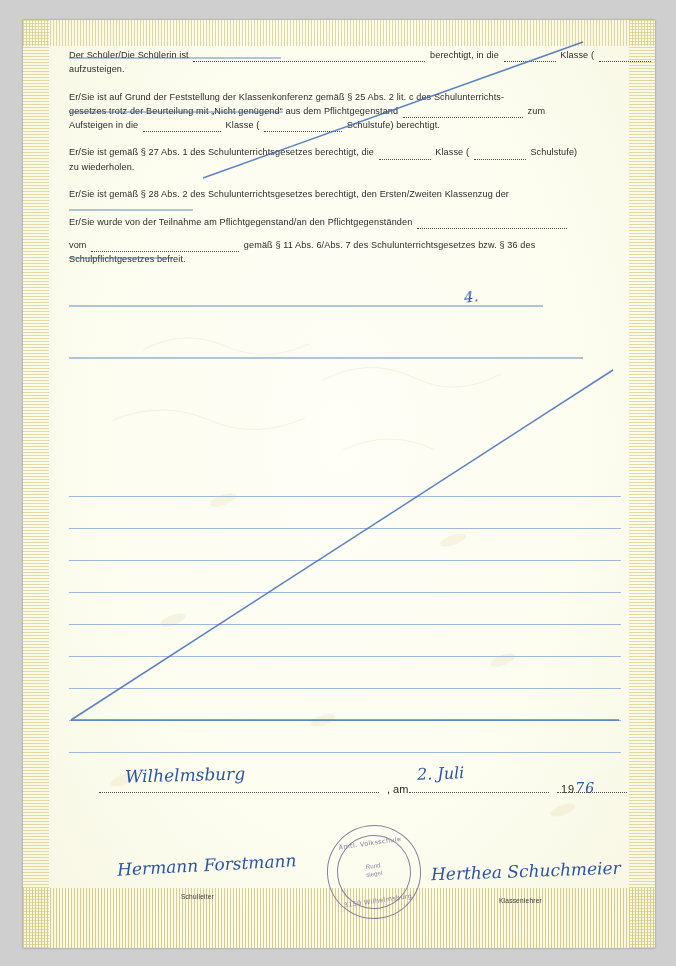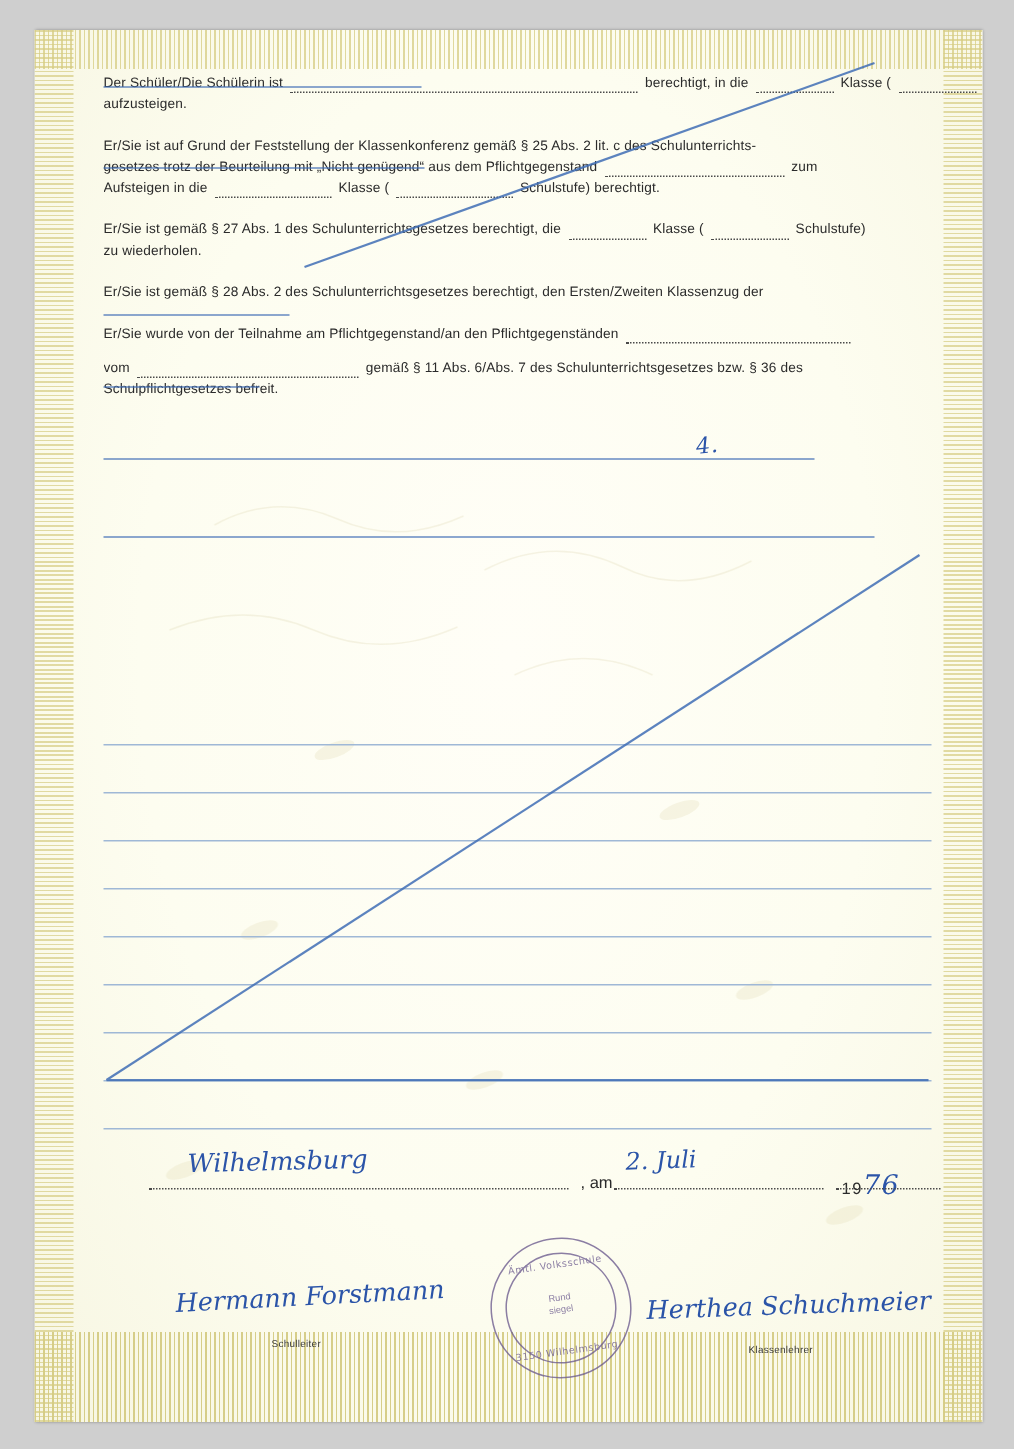--- a/index.html
+++ b/index.html
@@ -204,21 +204,21 @@
     position: absolute;
     left: 492px;
     top: 15px;
     font-size: 11px;
     letter-spacing: 1px;
   }
   .year .yy {
     font-family: "DejaVu Serif", serif;
     font-style: italic;
     color: #2b54a8;
-    font-size: 18px;
+    font-size: 14px;
   }
   .year-rule {
     position: absolute;
     left: 488px;
     top: 27px;
     width: 70px;
     border-bottom: 1px dotted #4a4a4a;
   }
 
   .sig {

